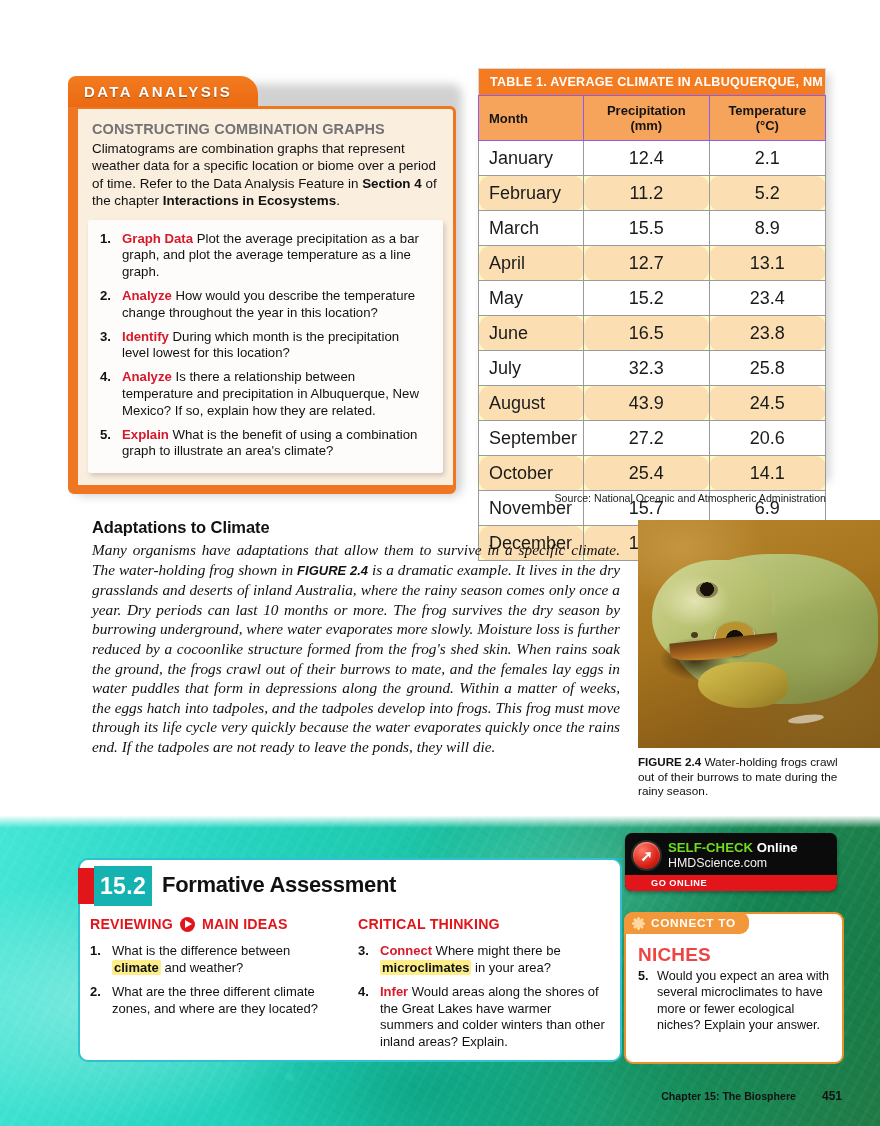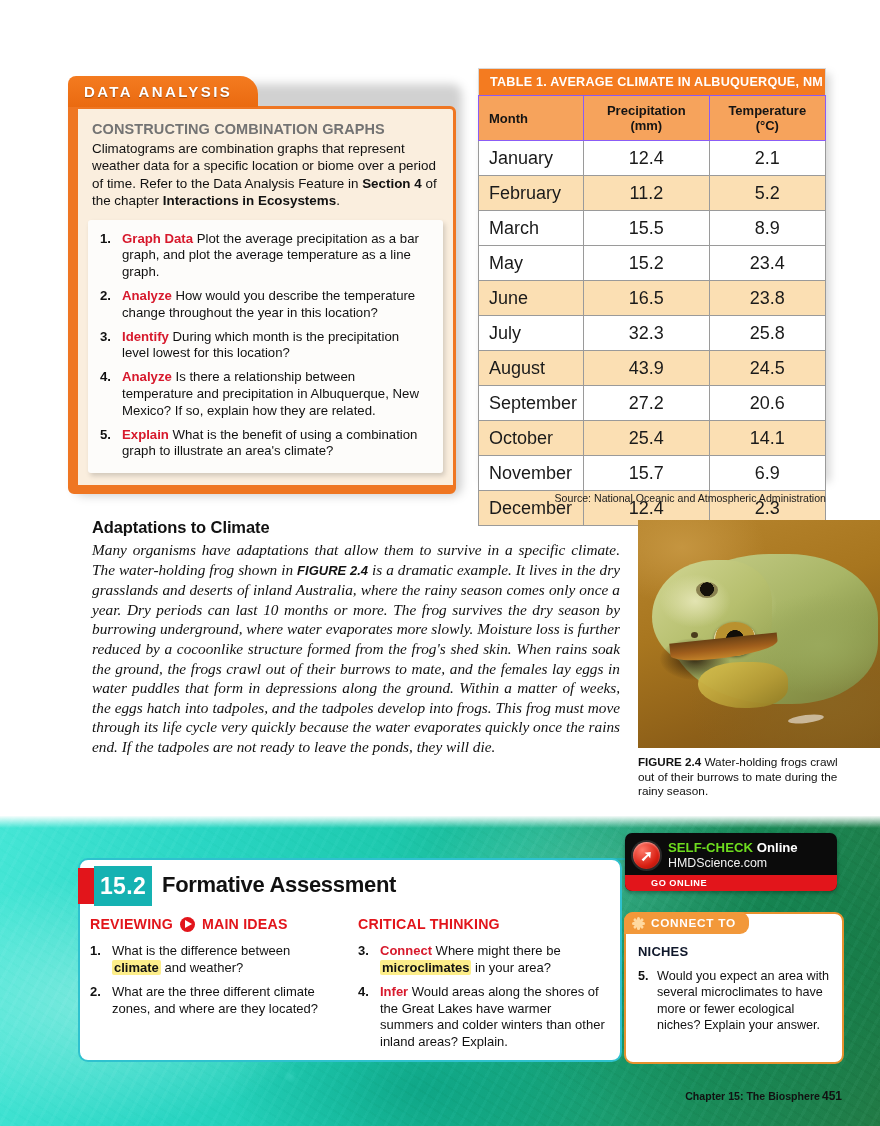--- a/index.html
+++ b/index.html
@@ -85,21 +85,21 @@
   }
   table.climate th{
     background:#f6a35c;color:#141414;font-weight:bold;font-size:13px;
     padding:7px 6px;border:1px solid #8b5cf6;text-align:center;
   }
   table.climate th.month-h{text-align:left;padding-left:10px;}
   table.climate td{
     font-size:18px;color:#1a1a1a;padding:6.5px 6px;border:1px solid #9a9a9a;text-align:center;
   }
   table.climate td.month{text-align:left;padding-left:10px;}
-  table.climate tr.alt td{background:#fbdfb3;}
+  table.climate tr.alt td{background:#fbdfb3;border-radius:11px;}
   table.climate tr:not(.alt) td{background:#ffffff;}
   .tbl-source{
     position:absolute;left:478px;top:492px;width:348px;text-align:right;
     font-size:10.6px;color:#1a1a1a;
   }
 
   
   .article{position:absolute;left:92px;top:518px;width:528px;}
   .article h3{
     font-family:"Liberation Sans",sans-serif;font-size:16.5px;font-weight:bold;
@@ -208,21 +208,21 @@
   }
   .ct-star{
     width:13px;height:13px;margin-right:6px;flex:0 0 auto;position:relative;
   }
   .ct-star:before,.ct-star:after{
     content:"";position:absolute;left:5px;top:0;width:3px;height:13px;background:#ffd9a0;border-radius:2px;
   }
   .ct-star:after{transform:rotate(90deg);}
   .ct-starx{position:absolute;left:5px;top:0;width:3px;height:13px;background:#ffd9a0;border-radius:2px;transform:rotate(45deg);}
   .ct-starx2{position:absolute;left:5px;top:0;width:3px;height:13px;background:#ffd9a0;border-radius:2px;transform:rotate(-45deg);}
-  .ct-title{position:absolute;left:12px;top:30px;color:#0f172a;font-weight:bold;font-size:13px;letter-spacing:.2px;}
+  .ct-title{position:absolute;left:12px;top:30px;color:#ef4444;font-weight:bold;font-size:19px;letter-spacing:.2px;}
   .ct-q{position:absolute;left:12px;top:54px;right:10px;font-size:12.6px;line-height:16.4px;color:#111;padding-left:19px;}
   .ct-q .num{position:absolute;left:0;top:0;font-weight:bold;}
 
   
   .fa-card{
     position:absolute;left:78px;top:858px;width:540px;height:200px;
     background:#fff;border:2px solid #2fc1cf;border-radius:10px;
   }
   .fa-redtab{position:absolute;left:78px;top:868px;width:16px;height:36px;background:#e2151b;}
   .fa-badge{
@@ -250,21 +250,21 @@
   }
   ol.fa-list li .num{position:absolute;left:0;top:0;font-weight:bold;}
   ol.fa-list li .hl{background:#fdee8a;font-weight:bold;padding:0 2px;border-radius:2px;}
   ol.fa-list li .red{color:#d7192c;font-weight:bold;}
 
   
   .footer{
     position:absolute;right:38px;top:1089px;font-size:10.6px;color:#111;
   }
   .footer .ch{font-weight:bold;}
-  .footer .pg{font-weight:bold;font-size:12px;margin-left:2px;}
+  .footer .pg{font-weight:bold;font-size:12px;margin-left:26px;}
 </style>
 </head>
 <body>
 
 <div class="page">
 
   <div class="bottom-band"></div>
   <div class="band-white-top"></div>
 
   <div class="da-wrap">
@@ -307,20 +307,25 @@
         <tr class="alt">
             <td class="month">February</td>
             <td>11.2</td>
             <td>5.2</td>
           </tr>
         <tr>
             <td class="month">March</td>
             <td>15.5</td>
             <td>8.9</td>
           </tr>
+        <tr class="alt">
+            <td class="month">April</td>
+            <td>12.7</td>
+            <td>13.1</td>
+          </tr>
         <tr>
             <td class="month">May</td>
             <td>15.2</td>
             <td>23.4</td>
           </tr>
         <tr class="alt">
             <td class="month">June</td>
             <td>16.5</td>
             <td>23.8</td>
           </tr>

